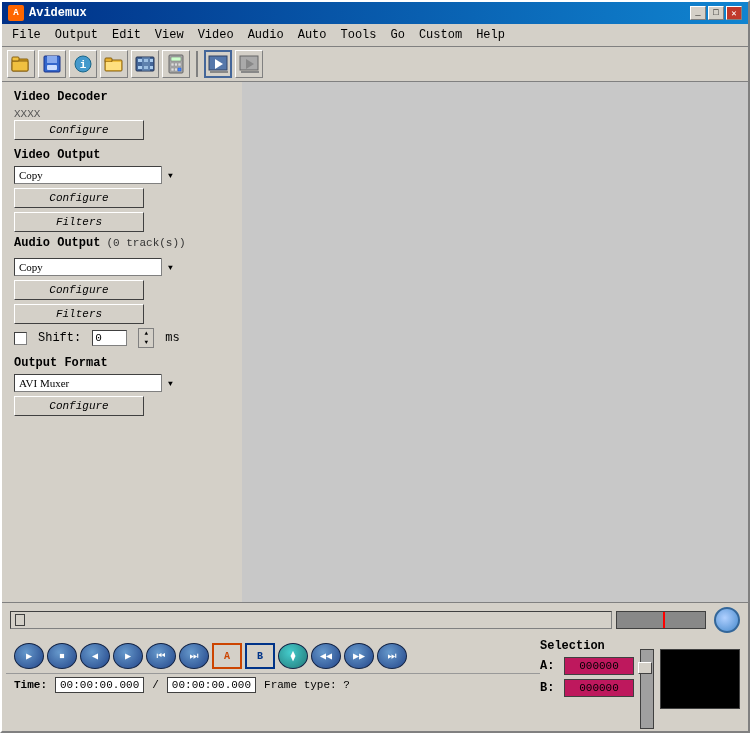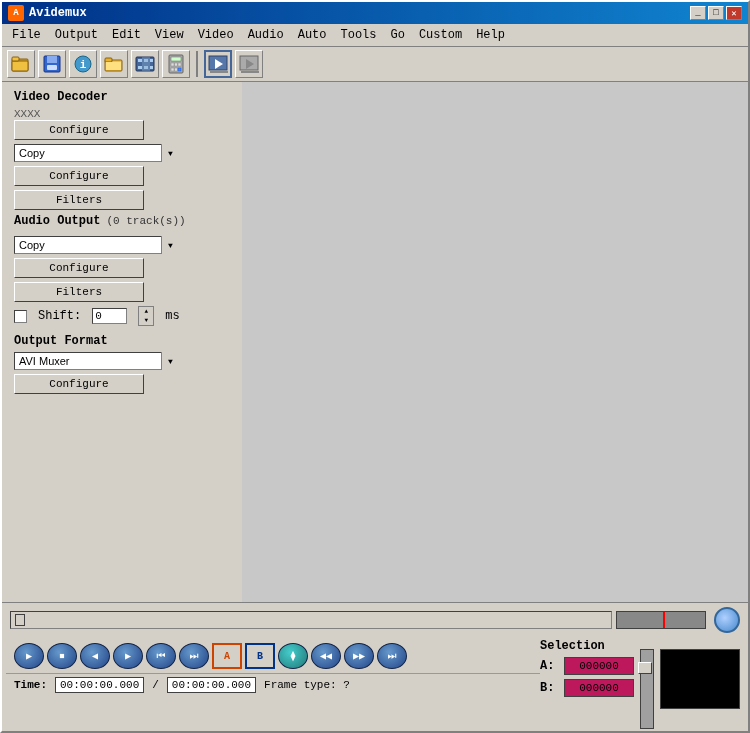--- a/index.html
+++ b/index.html
@@ -143,34 +143,35 @@
       border-bottom-color: #404040;
       border-right-color: #404040;
       padding: 3px 12px;
       cursor: pointer;
       font-family: 'Courier New', monospace;
       font-size: 11px;
       width: 130px;
       display: block;
       margin-bottom: 4px;
       text-align: center;
+      font-style: italic;
     }
     .select-wrapper {
       position: relative;
       width: 165px;
       margin-bottom: 4px;
     }
     .select-box {
       width: 100%;
       background: white;
       border: 1px solid #808080;
       border-top-color: #404040;
       border-left-color: #404040;
       padding: 2px 20px 2px 4px;
-      font-family: Liberation Sans, sans-serif;
+      font-family: Liberation Serif, serif;
       font-size: 11px;
       appearance: none;
       cursor: pointer;
     }
     .select-arrow {
       position: absolute;
       right: 0;
       top: 0;
       bottom: 0;
       width: 18px;
@@ -494,20 +495,21 @@
   </div>
 
   <div class="main-content">
 
     <div class="left-panel">
 
       <div class="section-label">Video Decoder</div>
       <div class="decoder-value">XXXX</div>
       <button class="btn">Configure</button>
 
+      <div class="section-label">Video Output</div>
       <div class="select-wrapper">
         <select class="select-box">
           <option>Copy</option>
           <option>None</option>
           <option>MPEG-4 AVC</option>
           <option>MPEG-4 ASP</option>
           <option>xvid4</option>
         </select>
         <div class="select-arrow">▼</div>
       </div>

